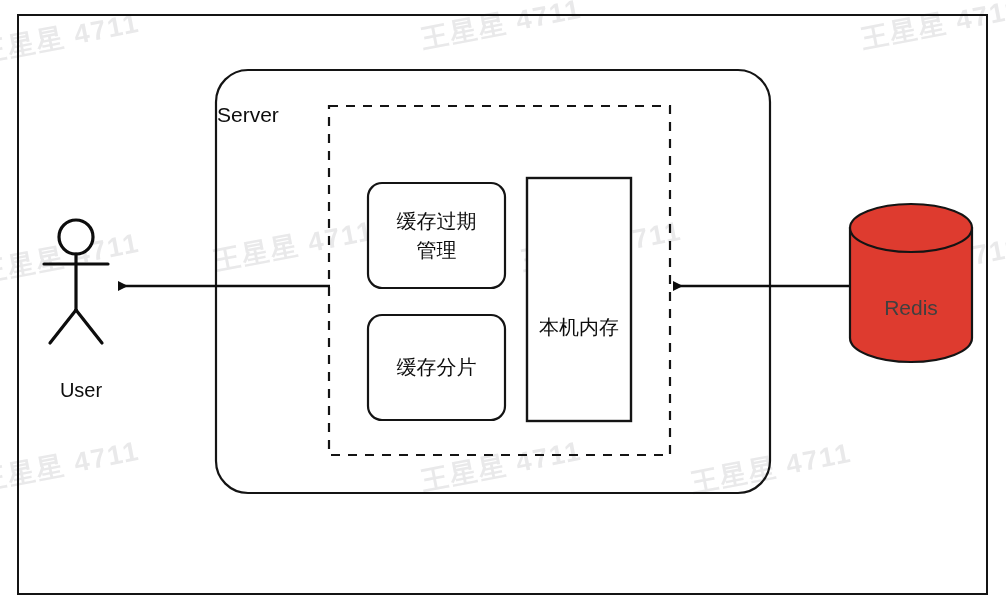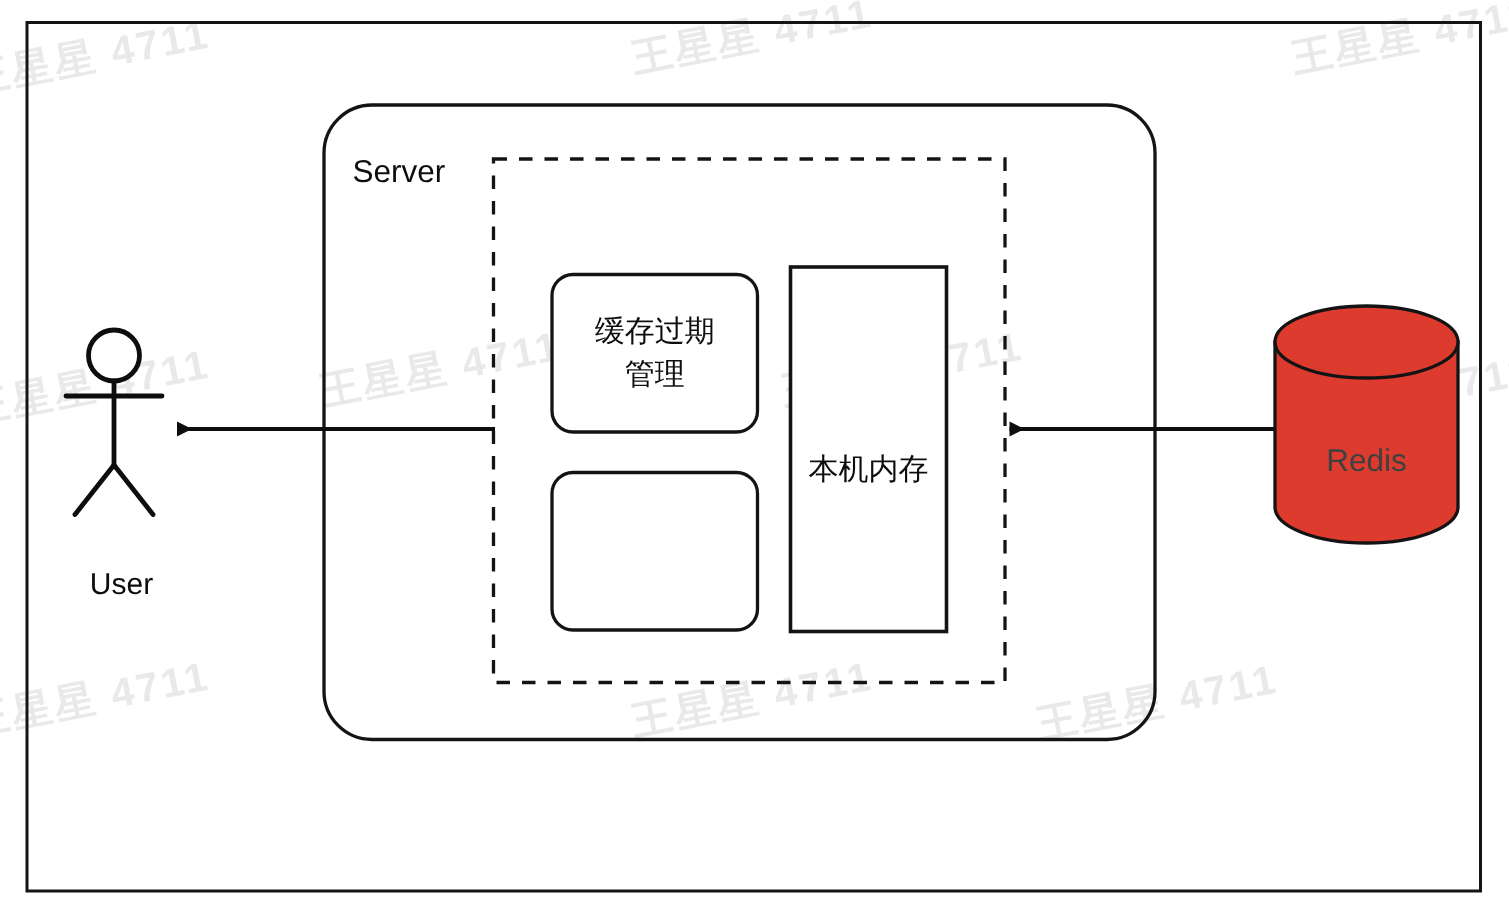--- a/index.html
+++ b/index.html
@@ -57,21 +57,21 @@
   }
   
   .lbl {
     position: absolute;
     z-index: 4;
     color: #0d0d0d;
     white-space: nowrap;
     font-family: "Liberation Sans", "DejaVu Sans", sans-serif;
   }
   .lbl-server {
-    left: 235px;
+    left: 217px;
     top: 103px;
     font-size: 21px;
   }
   .lbl-localcache {
     left: 345px;
     top: 130px;
     font-size: 21px;
   }
   .lbl-user {
     left: 36px;
@@ -102,21 +102,21 @@
     line-height: 1.45;
     font-family: "Liberation Sans", "DejaVu Sans", sans-serif;
   }
   .bt-expire {
     left: 368px; top: 183px; width: 137px; height: 105px;
   }
   .bt-shard {
     left: 368px; top: 315px; width: 137px; height: 105px;
   }
   .bt-mem {
-    left: 522px; top: 164px; width: 114px; height: 299px; text-align: center;
+    left: 522px; top: 178px; width: 114px; height: 299px; text-align: center;
   }
   
   .footer-credit {
     position: absolute;
     right: 24px;
     bottom: 14px;
     z-index: 5;
     font-size: 15px;
     color: #c9c9cb;
     white-space: nowrap;
@@ -186,17 +186,18 @@
 
   <div class="lbl lbl-redis">Redis</div>
 
   <div class="box-text bt-expire">
     <div>
       <div>缓存过期</div>
       <div>管理</div>
     </div>
   </div>
 
+  <div class="box-text bt-shard">缓存分片</div>
 
   <div class="box-text bt-mem">本机内存</div>
 
 
 </div>
 
 </body></html>

